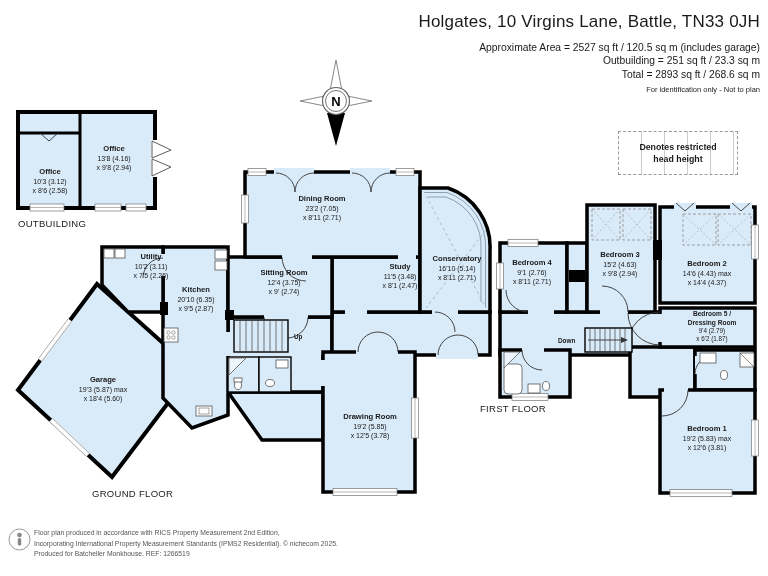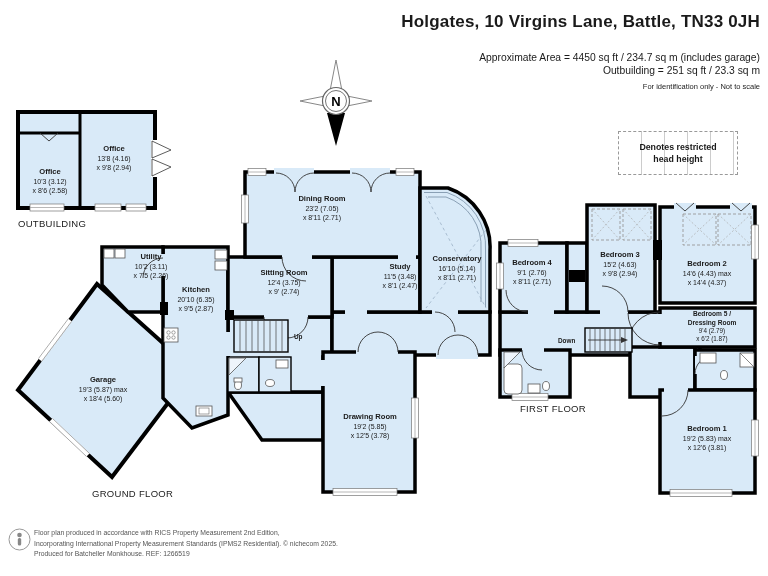--- a/index.html
+++ b/index.html
@@ -2,21 +2,21 @@
 <html><head>
 <meta charset="utf-8">
 <style>
   html,body{margin:0;padding:0;background:#fff;}
   #page{position:relative;width:768px;height:576px;background:#fff;overflow:hidden;
         font-family:"Liberation Sans",sans-serif;color:#1a1a1a;}
   svg{display:block;}
   .abs{position:absolute;}
   
   .hdr{position:absolute;top:12px;right:8px;text-align:right;}
-  .title{font-size:17px;font-weight:bold;letter-spacing:.2px;margin-bottom:19px;}
+  .title{font-size:17px;font-weight:normal;letter-spacing:.2px;margin-bottom:9px;}
   .area-line{font-size:10.3px;line-height:1.3;}
   .note{font-size:7.5px;margin-top:4px;color:#222;}
   
   .rlabel{position:absolute;transform:translate(-50%,-50%);text-align:center;line-height:1.3;white-space:nowrap;z-index:5;}
   .rn{display:block;font-weight:bold;font-size:7.6px;}
   .rd{display:block;font-size:7px;}
   .rlabel.small .rn{font-size:6.6px;}
   .rlabel.small .rd{font-size:6.3px;}
   .floor-label{position:absolute;font-weight:normal;font-size:9.5px;letter-spacing:.3px;z-index:5;}
   .stair-label{position:absolute;font-weight:bold;font-size:6.4px;z-index:5;}
@@ -29,23 +29,24 @@
   .footer{position:absolute;left:34px;top:528px;font-size:6.8px;color:#555;line-height:1.55;z-index:5;}
   .logo{position:absolute;left:8px;top:528px;z-index:5;}
 </style>
 </head>
 <body>
 
 <div id="page">
 
   <div class="hdr">
     <div class="title">Holgates, 10 Virgins Lane, Battle, TN33 0JH</div>
-    <div class="area-line">Approximate Area = 4450 sq ft / 234.7 sq m (includes garage)</div>
+    <div class="area-line">Approximate Area = 2527 sq ft / 120.5 sq m (includes garage)</div>
     <div class="area-line">Outbuilding = 251 sq ft / 23.3 sq m</div>
-    <div class="note">For identification only - Not to scale</div>
+    <div class="area-line">Total = 2893 sq ft / 268.6 sq m</div>
+    <div class="note">For identification only - Not to plan</div>
   </div>
 
   <svg class="abs" style="left:0;top:0;" width="768" height="576" viewBox="0 0 768 576">
 
     <g>
       <rect x="18" y="112" width="137" height="96" fill="#d9eaf8" stroke="#000" stroke-width="4"></rect>
       <line x1="80" y1="112" x2="80" y2="208" stroke="#000" stroke-width="3"></line>
       <line x1="18" y1="133" x2="80" y2="133" stroke="#000" stroke-width="3"></line>
       <polyline points="40,133 49,141 58,133" fill="none" stroke="#333" stroke-width="0.9"></polyline>
 
@@ -380,21 +381,21 @@
     <span class="rn">Dressing Room</span>
     <span class="rd">9'4 (2.79)</span>
     <span class="rd">x 6'2 (1.87)</span>
   </div>
   <div class="rlabel" style="left:707px;top:438px;">
     <span class="rn">Bedroom 1</span>
     <span class="rd">19'2 (5.83) max</span>
     <span class="rd">x 12'6 (3.81)</span>
   </div>
   <div class="stair-label" style="left:558px;top:337px;">Down</div>
-  <div class="floor-label" style="left:520px;top:403px;">FIRST FLOOR</div>
+  <div class="floor-label" style="left:480px;top:403px;">FIRST FLOOR</div>
 
   <svg class="logo" width="23" height="23" viewBox="0 0 23 23">
     <circle cx="11.5" cy="11.5" r="10.5" fill="none" stroke="#999" stroke-width="1"></circle>
     <circle cx="11.5" cy="7" r="2.3" fill="#888"></circle>
     <rect x="9.8" y="10" width="3.4" height="7.5" rx="1.5" fill="#888"></rect>
   </svg>
   <div class="footer">
     <div>Floor plan produced in accordance with RICS Property Measurement 2nd Edition,</div>
     <div>Incorporating International Property Measurement Standards (IPMS2 Residential).  © nichecom 2025.</div>
     <div>Produced for Batcheller Monkhouse.   REF: 1266519</div>

